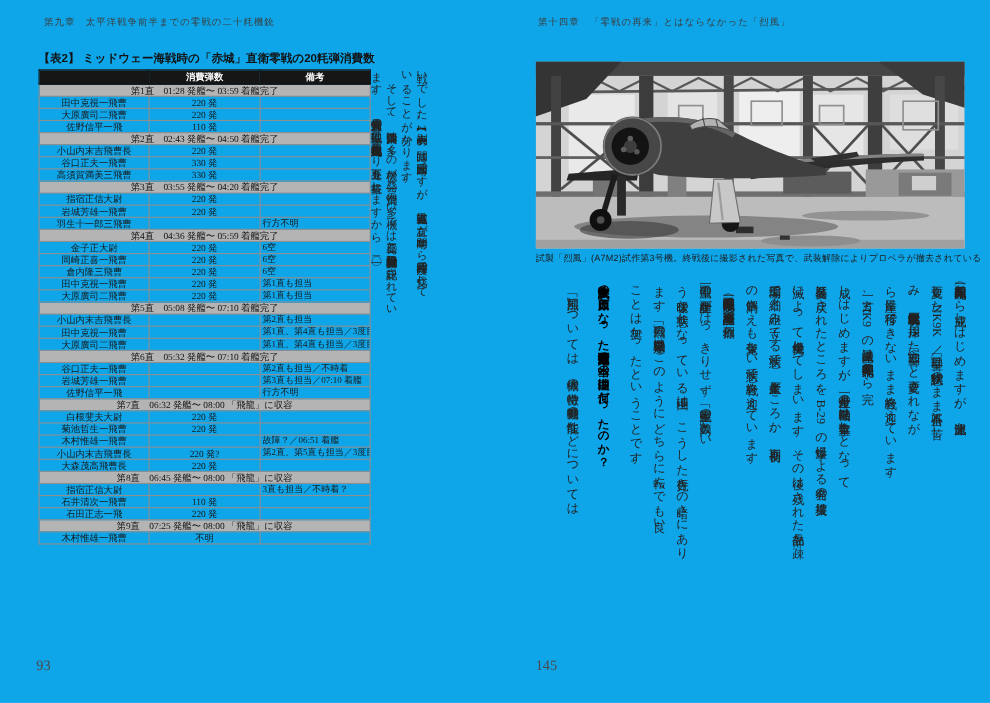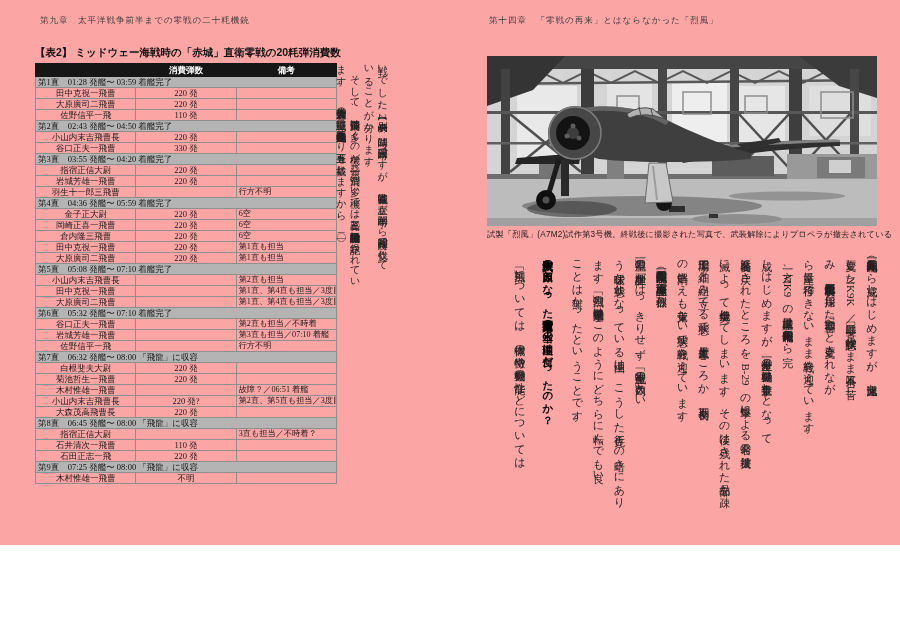--- a/index.html
+++ b/index.html
@@ -1,35 +1,35 @@
 <!DOCTYPE html>
 <html lang="ja"><head>
 <meta charset="utf-8">
 <style>
   html,body{margin:0;padding:0;background:#ffffff;}
-  .spread{position:relative;width:900px;height:545px;background:#fca5a5;
+  .spread{position:relative;width:900px;height:639px;background:#0ea5e9;
           font-family:"Liberation Serif",serif;color:#1a1a1a;overflow:hidden;}
   .running-head{position:absolute;top:15px;font-size:8.5px;color:#3c3c3c;letter-spacing:1px;white-space:nowrap;}
   .rh-left{left:40px;} .rh-right{left:489px;text-align:right;}
   .folio{position:absolute;top:597px;font-size:13px;color:#4a4a4a;}
   .folio-left{left:33px;} .folio-right{left:487px;}
 
   
   .table-block{position:absolute;left:35px;top:46px;width:302px;}
   .table-title{font-family:"Liberation Sans",sans-serif;font-weight:bold;font-size:10.5px;
                margin-bottom:3px;white-space:nowrap;color:#111;}
   table.ammo{border-collapse:collapse;width:302px;table-layout:fixed;font-size:8.5px;
              line-height:10px;border:1px solid #333;}
   table.ammo th{background:#161616;color:#fff;font-family:"Liberation Sans",sans-serif;
              font-weight:bold;font-size:8.5px;height:12px;padding:0;border:1px solid #161616;}
   table.ammo td{border:0.5px solid #8f8f8f;height:10px;padding:0 2px;white-space:nowrap;overflow:hidden;}
   td.c-name{width:106px;text-align:center;padding-right:3px;}
   td.c-rounds{width:56px;text-align:center;}
   td.c-note{width:128px;text-align:left;font-size:8.2px;padding-right:2px;}
-  td.sec{background:#b4b4b4;text-align:left;padding-right:3px;color:#111;}
+  td.sec{background:#b4b4b4;text-align:center;padding-right:3px;color:#111;}
 
   
   .vtext{position:absolute;display:flex;flex-direction:row-reverse;justify-content:flex-start;align-items:flex-start;}
   .vcol{writing-mode:vertical-rl;line-height:1.18;white-space:nowrap;color:#222;}
   .left-vtext{left:335px;top:58px;height:500px;gap:2px;font-size:10px;}
   .right-vtext{left:487px;top:252px;width:390px;height:340px;gap:9.5px;font-size:11px;}
   .right-vtext .vcol{line-height:1.05;}
   .vheading{font-family:"Liberation Sans",sans-serif;font-weight:bold;font-size:10.5px;
             margin:0 8px;color:#000;}
 
@@ -78,20 +78,25 @@
             <tr>
               <td colspan="3" class="sec">第2直　02:43 発艦〜 04:50 着艦完了</td>
             </tr>
             <tr>
               <td class="c-name">小山内末吉飛曹長</td>
               <td class="c-rounds">220 発</td>
               <td class="c-note"></td>
             </tr>
             <tr>
               <td class="c-name">谷口正夫一飛曹</td>
+              <td class="c-rounds">330 発</td>
+              <td class="c-note"></td>
+            </tr>
+            <tr>
+              <td class="c-name">高須賀満美三飛曹</td>
               <td class="c-rounds">330 発</td>
               <td class="c-note"></td>
             </tr>
             <tr>
               <td colspan="3" class="sec">第3直　03:55 発艦〜 04:20 着艦完了</td>
             </tr>
             <tr>
               <td class="c-name">指宿正信大尉</td>
               <td class="c-rounds">220 発</td>
               <td class="c-note"></td>

